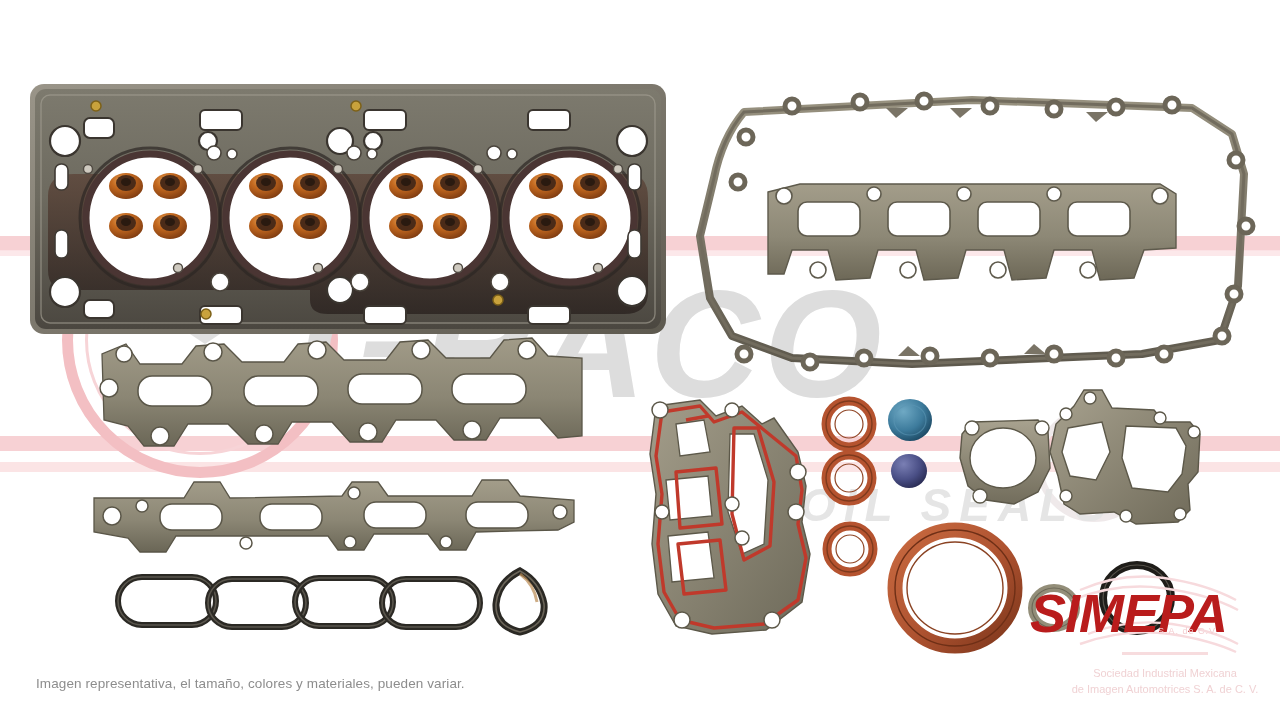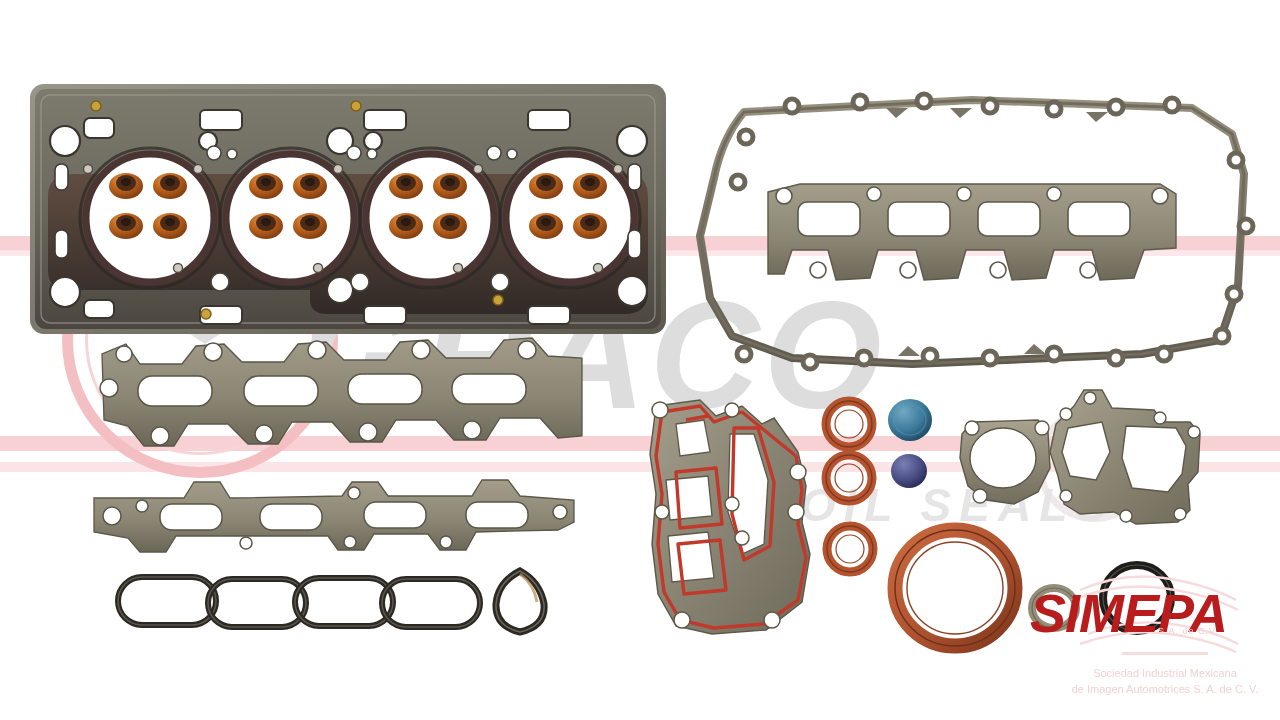--- a/index.html
+++ b/index.html
@@ -23,21 +23,21 @@
   .wm-band.b4{top:250px;height:6px;background:#fbe4e6;}
 
   .wm-gaskets{
     position:absolute;left:292px;top:188px;
     font-size:54px;font-style:italic;font-weight:bold;
     letter-spacing:10px;color:#e2e2e2;
     font-family:"Liberation Sans",sans-serif;
     white-space:nowrap;
   }
   .wm-graco{
-    position:absolute;left:300px;top:279px;
+    position:absolute;left:300px;top:268px;
     font-size:152px;font-style:italic;font-weight:bold;
     letter-spacing:4px;color:#dddddd;
     line-height:1;
     white-space:nowrap;
     -webkit-text-stroke:0px;
   }
   .wm-reg{
     position:absolute;left:1055px;top:440px;
     font-size:34px;color:#e3e3e3;font-weight:normal;
   }
@@ -674,19 +674,20 @@
         <path d="M58 34 Q100 16 142 22 Q184 28 214 44"></path>
         <path d="M50 44 Q96 26 140 32 Q186 38 216 54"></path>
         <path d="M66 78 Q106 62 150 68 Q190 74 216 88"></path>
         <path d="M58 88 Q102 72 148 78 Q188 84 214 96"></path>
       </g>
     </svg>
     <div class="simepa-text">SIMEPA</div>
     <div class="simepa-sub">S.A. de C.V.</div>
   </div>
 
+  <div class="footer-left">Imagen representativa, el tamaño, colores y materiales, pueden variar.</div>
   <div class="footer-rule"></div>
   <div class="footer-right">
     <div>Sociedad Industrial Mexicana</div>
     <div>de Imagen Automotrices S. A. de C. V.</div>
   </div>
 
 </div>
 
 </body></html>

